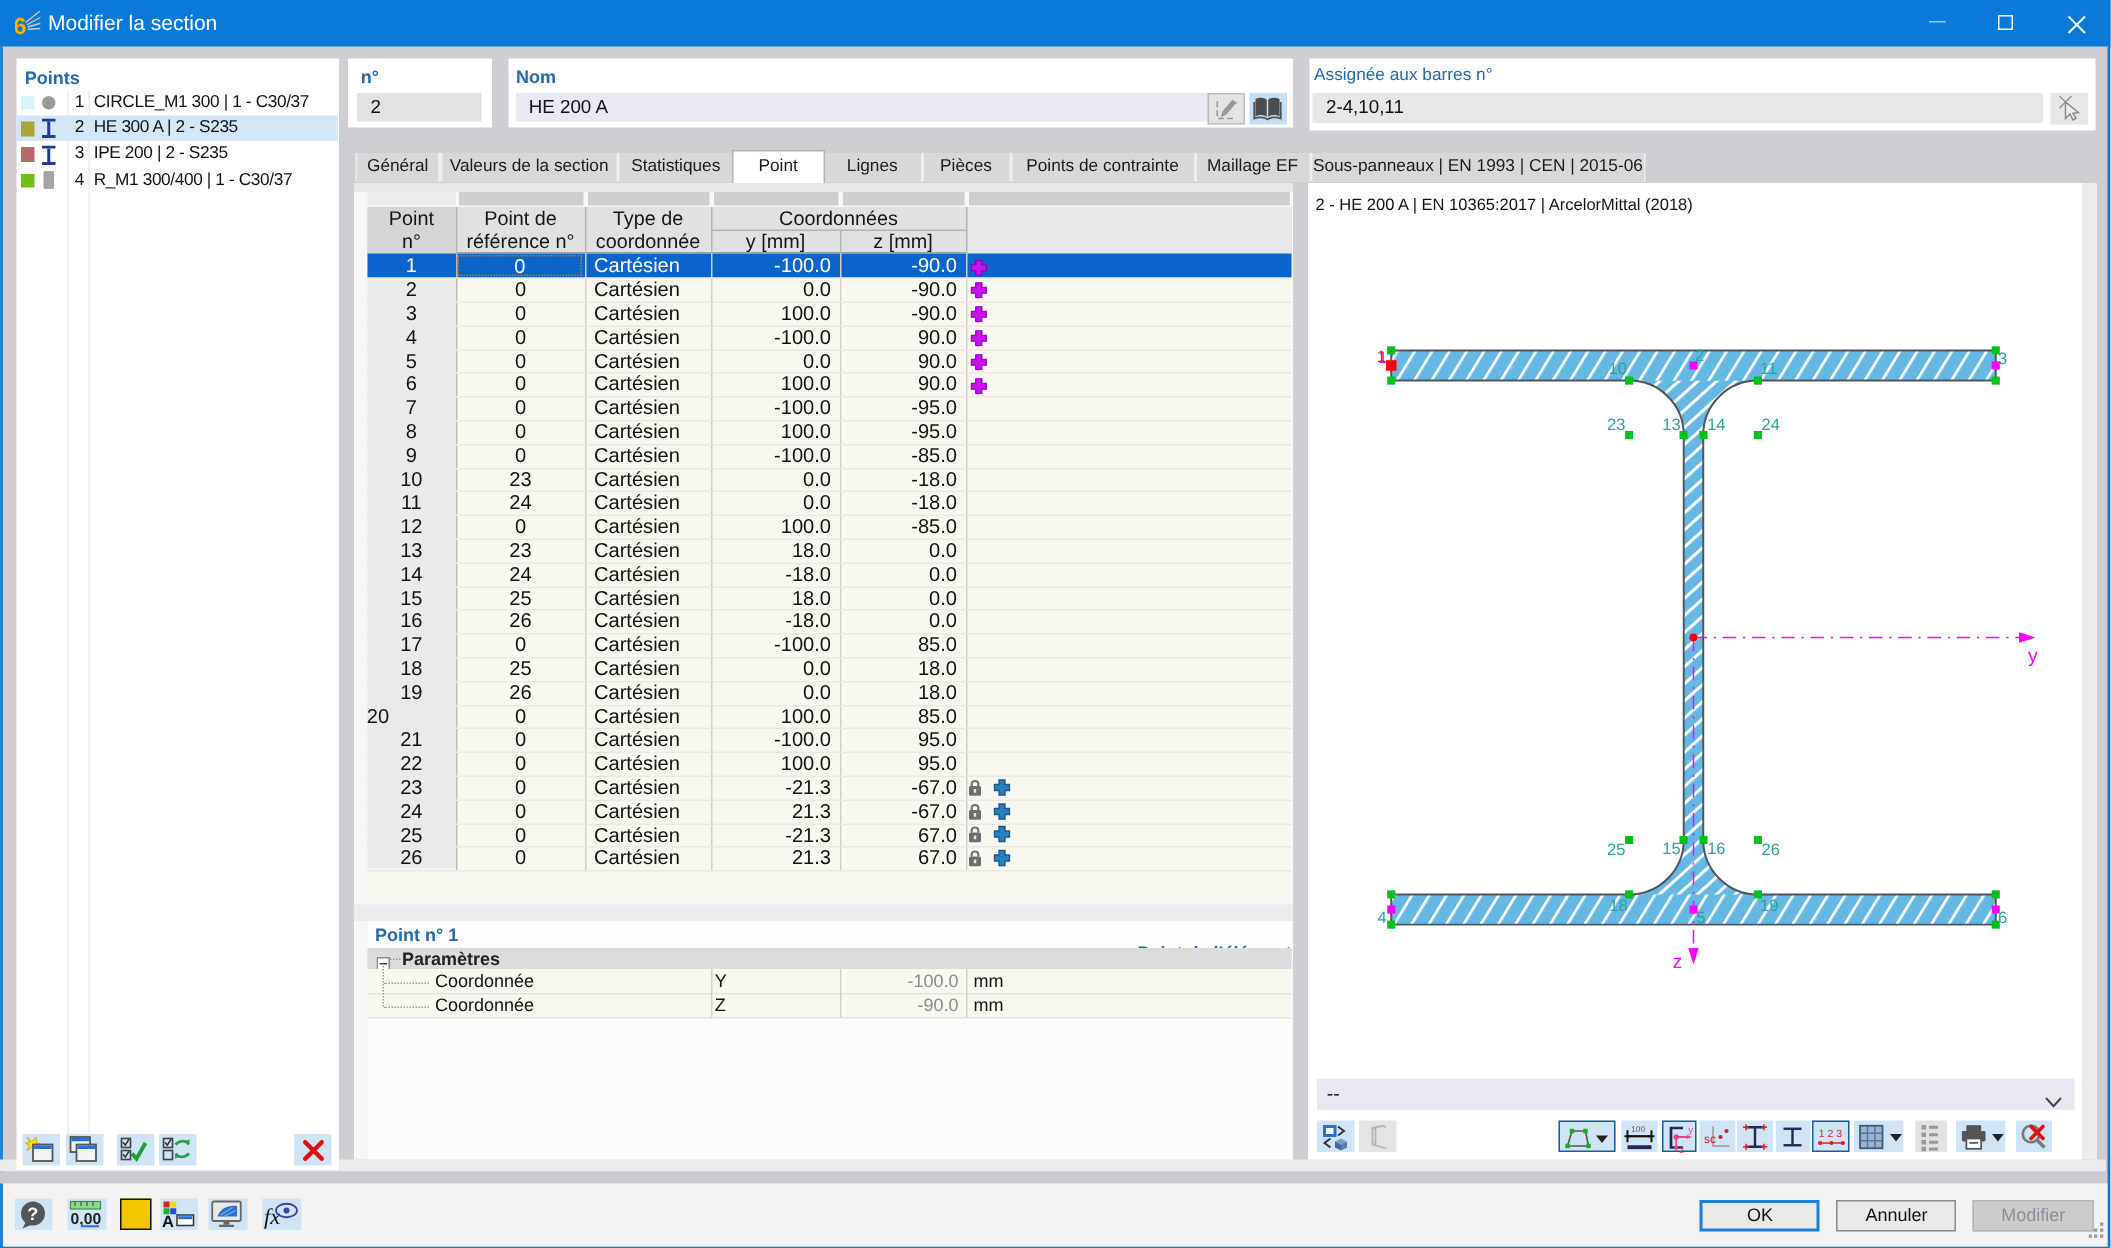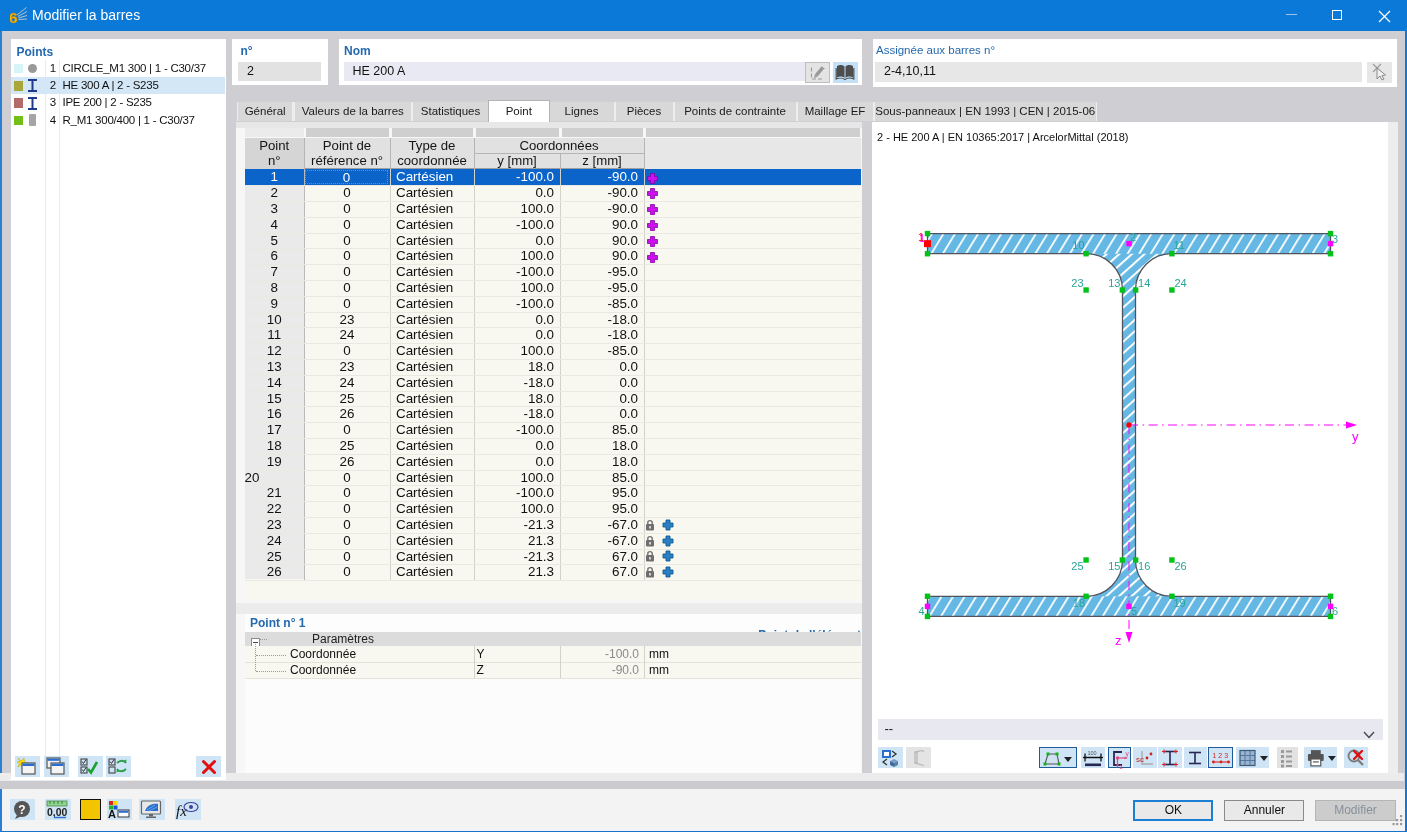--- a/index.html
+++ b/index.html
@@ -10,21 +10,21 @@
 <div style="position:absolute;left:0;top:0;width:1407px;height:30.5px;background:#0b79d8;"></div>
 <div style="position:absolute;left:10px;top:6px;width:17px;height:19px;"><svg width="17" height="19" viewBox="0 0 17 19">
       <g stroke="#c9c9c9" stroke-width="0.9" fill="none">
         <path d="M7 9 L16.5 1.5"></path>
         <path d="M8 10.5 L17 5.5"></path>
         <path d="M8.5 12 L17 9.5"></path>
         <path d="M8.5 13.5 L17 13"></path>
       </g>
       <text x="-1" y="16.5" font-size="15.5" font-weight="bold" fill="#f5b800" stroke="#c77f00" stroke-width="0.4" style="font-family:'Liberation Sans',sans-serif;">6</text>
     </svg></div>
-<div style="position:absolute;left:32px;top:7px;width:300px;height:17px;color:#fff;font-size:14px;line-height:17px;">Modifier la barres</div>
+<div style="position:absolute;left:32px;top:7px;width:300px;height:17px;color:#fff;font-size:14px;line-height:17px;">Modifier la section</div>
 <div style="position:absolute;left:1286px;top:14px;width:11px;height:1.2px;background:#9dc4ec;"></div>
 <div style="position:absolute;left:1331.5px;top:9.5px;width:10px;height:10px;border:1.4px solid #fff;"></div>
 <div style="position:absolute;left:1377.5px;top:9.5px;width:13px;height:13px;"><svg width="13" height="13" viewBox="0 0 13 13">
       <g stroke="#fff" stroke-width="1.3">
         <line x1="1" y1="1" x2="12" y2="12"></line>
         <line x1="12" y1="1" x2="1" y2="12"></line>
       </g>
     </svg></div>
 <div style="position:absolute;left:0;top:773px;width:1404px;height:8px;background:#ececec;"></div>
 <div style="position:absolute;left:0;top:781px;width:1404px;height:7.5px;background:#cbcbcf;"></div>
@@ -150,21 +150,21 @@
     <div style="margin:0 0 0 2px"><svg width="20" height="20" viewBox="0 0 20 20">
         <g stroke="#9a9a9a" stroke-width="1.1" fill="none">
           <line x1="4" y1="2" x2="12" y2="10"></line>
           <line x1="12" y1="2" x2="4" y2="10"></line>
         </g>
         <path d="M8 6 L8 17 L11 14 L13 18 L15 17 L13 13.5 L16.5 13 Z" fill="#f0f0f0" stroke="#8a8a8a" stroke-width="1"></path>
       </svg></div>
   </div>
 <div style="position:absolute;left:236.8px;top:102.3px;width:860.2px;height:19.2px;background:#ededed;"></div>
 <div style="position:absolute;left:237.8px;top:102.3px;width:54.7px;height:19.2px;background:#d8d8d8;line-height:19px;text-align:center;font-size:11.5px;color:#1a1a1a;white-space:nowrap;">Général</div>
-<div style="position:absolute;left:294.5px;top:102.3px;width:116.5px;height:19.2px;background:#d8d8d8;line-height:19px;text-align:center;font-size:11.5px;color:#1a1a1a;white-space:nowrap;">Valeurs de la barres</div>
+<div style="position:absolute;left:294.5px;top:102.3px;width:116.5px;height:19.2px;background:#d8d8d8;line-height:19px;text-align:center;font-size:11.5px;color:#1a1a1a;white-space:nowrap;">Valeurs de la section</div>
 <div style="position:absolute;left:413.0px;top:102.3px;width:75.0px;height:19.2px;background:#d8d8d8;line-height:19px;text-align:center;font-size:11.5px;color:#1a1a1a;white-space:nowrap;">Statistiques</div>
 <div style="position:absolute;left:488.0px;top:99.5px;width:61.5px;height:22px;background:#fff;border:1px solid #b3b3b3;border-bottom:none;line-height:21px;text-align:center;font-size:11.5px;color:#1a1a1a;z-index:3;">Point</div>
 <div style="position:absolute;left:549.5px;top:102.3px;width:64.0px;height:19.2px;background:#d8d8d8;line-height:19px;text-align:center;font-size:11.5px;color:#1a1a1a;white-space:nowrap;">Lignes</div>
 <div style="position:absolute;left:615.5px;top:102.3px;width:57.0px;height:19.2px;background:#d8d8d8;line-height:19px;text-align:center;font-size:11.5px;color:#1a1a1a;white-space:nowrap;">Pièces</div>
 <div style="position:absolute;left:674.5px;top:102.3px;width:121.0px;height:19.2px;background:#d8d8d8;line-height:19px;text-align:center;font-size:11.5px;color:#1a1a1a;white-space:nowrap;">Points de contrainte</div>
 <div style="position:absolute;left:797.5px;top:102.3px;width:75.0px;height:19.2px;background:#d8d8d8;line-height:19px;text-align:center;font-size:11.5px;color:#1a1a1a;white-space:nowrap;">Maillage EF</div>
 <div style="position:absolute;left:874.5px;top:102.3px;width:221.5px;height:19.2px;background:#d8d8d8;line-height:19px;text-align:center;font-size:11.5px;color:#1a1a1a;white-space:nowrap;">Sous-panneaux | EN 1993 | CEN | 2015-06</div>
 <div style="position:absolute;left:236px;top:121.5px;width:626px;height:6.5px;background:#e7e7e7;"></div>
 <div style="position:absolute;left:244.5px;top:128px;width:59.5px;height:8.5px;background:#ebebeb;"></div>
 <div style="position:absolute;left:305.5px;top:128px;width:83.0px;height:8.5px;background:#cfcfcf;"></div>
@@ -404,21 +404,21 @@
 <div style="position:absolute;left:236px;top:603px;width:626px;height:10.5px;background:#ececec;"></div>
 <div style="position:absolute;left:244.5px;top:613.5px;width:616.5px;height:18px;background:#fdfdfd;"></div>
 <div style="position:absolute;left:244.5px;top:677.5px;width:616.5px;height:95px;background:#fcfcfc;"></div>
 <div style="position:absolute;left:250.0px;top:614.5px;width:200px;height:17px;line-height:17px;font-weight:bold;font-size:12px;color:#2569ae;">Point n° 1</div>
 <div style="position:absolute;left:656.0px;top:627px;width:205px;height:17px;line-height:17px;font-weight:bold;font-size:12px;color:#2569ae;text-align:right;">Point de l’élément</div>
 <div style="position:absolute;left:244.5px;top:631.5px;width:616.5px;height:14px;background:#dcdcdc;"></div>
 <div style="position:absolute;left:250.5px;top:634.8px;width:9px;height:9px;"><svg width="9" height="9" viewBox="0 0 9 9">
       <rect x="0.5" y="0.5" width="8" height="8" fill="#fff" stroke="#8a8a8a"></rect>
       <line x1="2" y1="4.5" x2="7" y2="4.5" stroke="#444" stroke-width="1"></line>
     </svg></div>
-<div style="position:absolute;left:268.0px;top:631.5px;width:200px;height:14px;line-height:14px;font-weight:normal;font-size:12px;color:#222;margin-left:44px;">Paramètres</div>
+<div style="position:absolute;left:268.0px;top:631.5px;width:200px;height:14px;line-height:14px;font-weight:bold;font-size:12px;color:#222;">Paramètres</div>
 <div style="position:absolute;left:244.5px;top:645.5px;width:616.5px;height:32px;background:#f8f8f0;"></div>
 <div style="position:absolute;left:290.0px;top:645.5px;width:200px;height:16px;line-height:16px;font-size:12px;color:#111;">Coordonnée</div>
 <div style="position:absolute;left:476.5px;top:645.5px;width:80px;height:16px;line-height:16px;font-size:12px;color:#111;">Y</div>
 <div style="position:absolute;left:560.0px;top:645.5px;width:79.0px;height:16px;line-height:16px;font-size:12px;color:#8a8a8a;text-align:right;">-100.0</div>
 <div style="position:absolute;left:649.0px;top:645.5px;width:60px;height:16px;line-height:16px;font-size:12px;color:#111;">mm</div>
 <div style="position:absolute;left:244.5px;top:661.5px;width:616.5px;height:1px;background:#e3e3da;"></div>
 <div style="position:absolute;left:290.0px;top:661.5px;width:200px;height:16px;line-height:16px;font-size:12px;color:#111;">Coordonnée</div>
 <div style="position:absolute;left:476.5px;top:661.5px;width:80px;height:16px;line-height:16px;font-size:12px;color:#111;">Z</div>
 <div style="position:absolute;left:560.0px;top:661.5px;width:79.0px;height:16px;line-height:16px;font-size:12px;color:#8a8a8a;text-align:right;">-90.0</div>
 <div style="position:absolute;left:649.0px;top:661.5px;width:60px;height:16px;line-height:16px;font-size:12px;color:#111;">mm</div>

